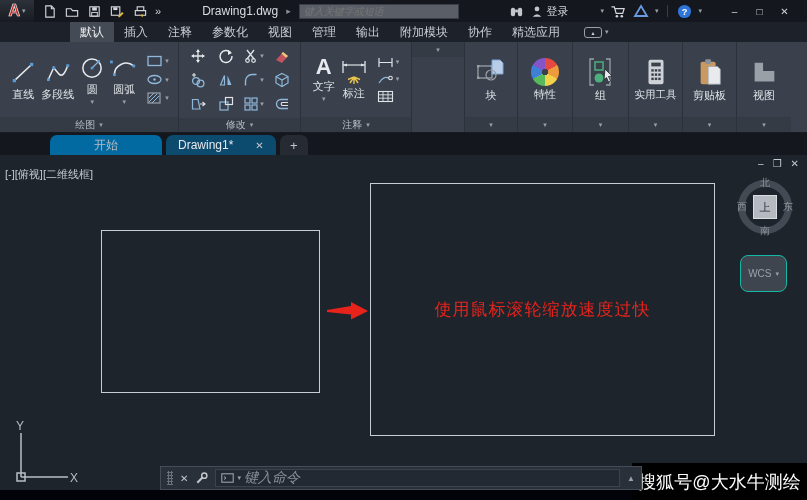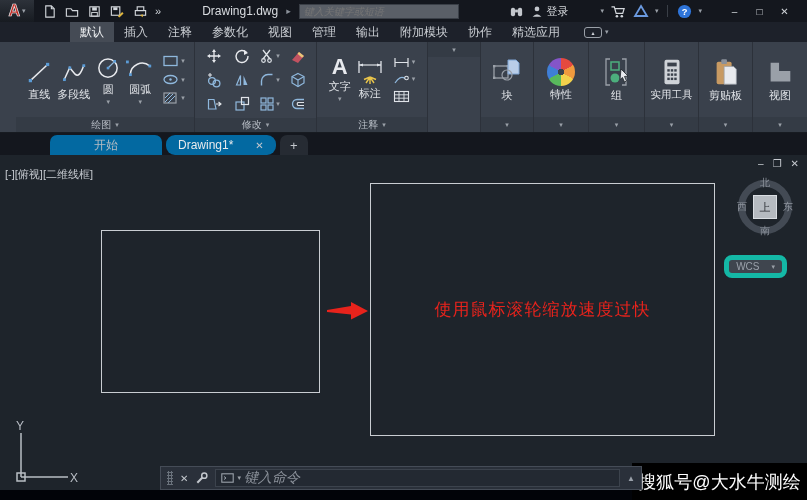--- a/index.html
+++ b/index.html
@@ -59,42 +59,42 @@
            background:radial-gradient(circle,#3a414c 0 3px,transparent 3.5px),
              conic-gradient(#e5493f 0 60deg,#f09a3e 60deg 120deg,#f3d14b 120deg 180deg,
                             #58b85c 180deg 240deg,#3f7fd6 240deg 300deg,#8455c8 300deg 360deg); }
 
   
   .filetabs { height:22px; background:#14171e; display:flex; align-items:flex-end;
               padding-left:18px; flex:none; }
   .ftab { height:20px; display:flex; align-items:center; justify-content:center;
           border-radius:7px 7px 0 0; font-size:12px; cursor:pointer; }
   .ftab.start { width:112px; background:#0369a1; color:#b6bcc3; margin-right:4px;margin-left:32px; }
-  .ftab.active { padding:4px 12px; background:#0369a1; color:#e8eaed; gap:22px;border-radius:9px; }
+  .ftab.active { padding:4px 12px; background:#0c4a6e; color:#e8eaed; gap:22px; }
   .ftab-close { font-size:10px; color:#c3c7cd; cursor:pointer; }
   .ftab.plus { width:28px; background:#262b33; color:#c3c7cd; margin-left:4px; font-size:13px; }
 
   
   .canvas { position:relative; flex:1; background:#1e242b; overflow:hidden; }
   .vp-label { position:absolute; left:5px; top:12px; font-size:11px; color:#c6cad0; }
   .vp-controls { position:absolute; right:8px; top:3px; display:flex; gap:9px; }
   .vp-btn { color:#c6cad0; font-size:10px; cursor:pointer; }
 
   .viewcube { position:absolute; right:12px; top:22px; width:60px; height:60px; }
   .vc-ring { position:absolute; left:3px; top:3px; width:54px; height:54px; border-radius:50%;
              border:7px solid rgba(74,81,92,0.85); }
   .vc-lbl { position:absolute; color:#8d939c; font-size:10px; line-height:1; cursor:pointer; }
   .vc-n { top:1px; left:25px; } .vc-s { bottom:1px; left:25px; }
   .vc-w { left:2px; top:25px; } .vc-e { right:2px; top:25px; }
   .vc-top { position:absolute; left:18px; top:18px; width:24px; height:24px; background:#b5bac0;
             border:1px solid #d9dde2; display:flex; align-items:center; justify-content:center;
             font-size:11px; color:#2a2d33; cursor:pointer; }
-  .wcs { position:absolute; right:20px; top:100px; padding:1px 7px; background:#3f454e;
-         border:5px solid #14b8a6; border-radius:8px; color:#9aa1aa; font-size:10px;
-         display:flex; align-items:center; gap:12px; cursor:pointer; }
+  .wcs { position:absolute; right:20px; top:100px; padding:12px 7px; background:#3f454e;
+         border:1px solid #14b8a6; border-radius:8px; color:#9aa1aa; font-size:10px;
+         display:flex; align-items:center; gap:4px; cursor:pointer; }
 
   .rect-sm { position:absolute; left:101px; top:75px; width:219px; height:163px;
              border:1.5px solid #c9cdd2; }
   .rect-lg { position:absolute; left:370px; top:28px; width:345px; height:253px;
              border:1.5px solid #c9cdd2; display:flex; align-items:center; justify-content:center; }
   .red-note { color:#e8231c; font-size:17px; font-weight:400; letter-spacing:1px; }
   .red-arrow { position:absolute; left:327px; top:146px; }
   .ucs { position:absolute; left:6px; top:266px; }
 
   .cmdbar { position:absolute; left:160px; top:311px; width:482px; height:24px;
@@ -223,21 +223,21 @@
     <div class="rtab">协作</div>
     <div class="rtab">精选应用</div>
     <div class="ribbon-collapse">
       <span class="rc-box">▴</span>
       <span class="caret">▾</span>
     </div>
   </div>
 
   <div class="ribbon">
 
-    <div class="panel" style="width:179px;margin-left:16px;">
+    <div class="panel" style="width:179px;">
       <div class="panel-body">
         <div class="bigbtn">
           <svg width="28" height="28" viewBox="0 0 26 26">
               <line x1="5" y1="21" x2="21" y2="6" stroke="#e8eaee" stroke-width="1.4"></line>
               <rect x="3.5" y="19.5" width="3" height="3" fill="#5b9bd5"></rect>
               <rect x="19.5" y="4.5" width="3" height="3" fill="#5b9bd5"></rect>
             </svg>
           <span>直线</span>
         </div>
         <div class="bigbtn">

